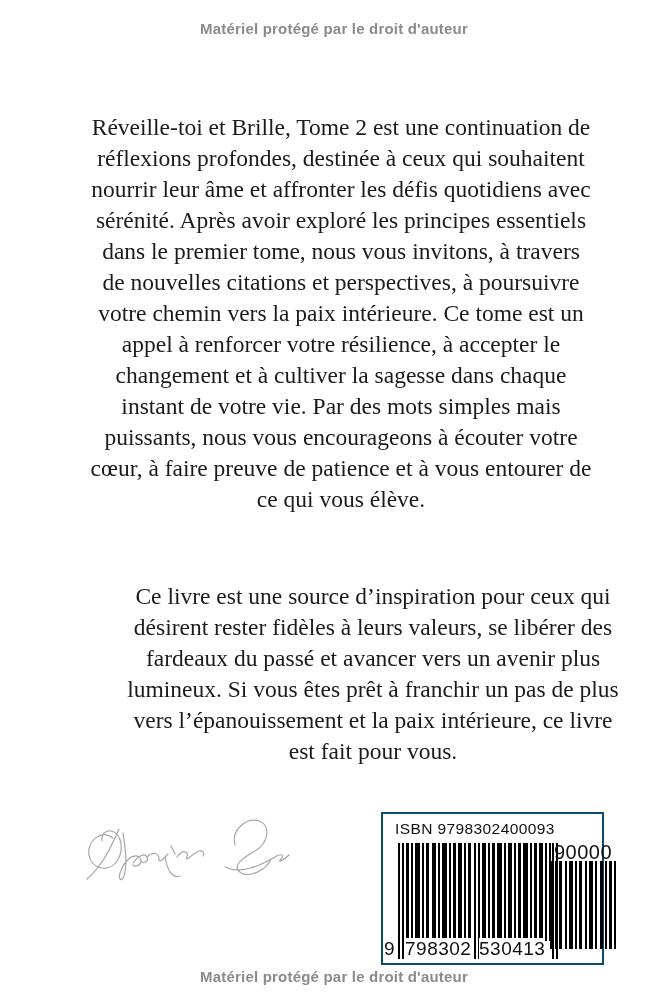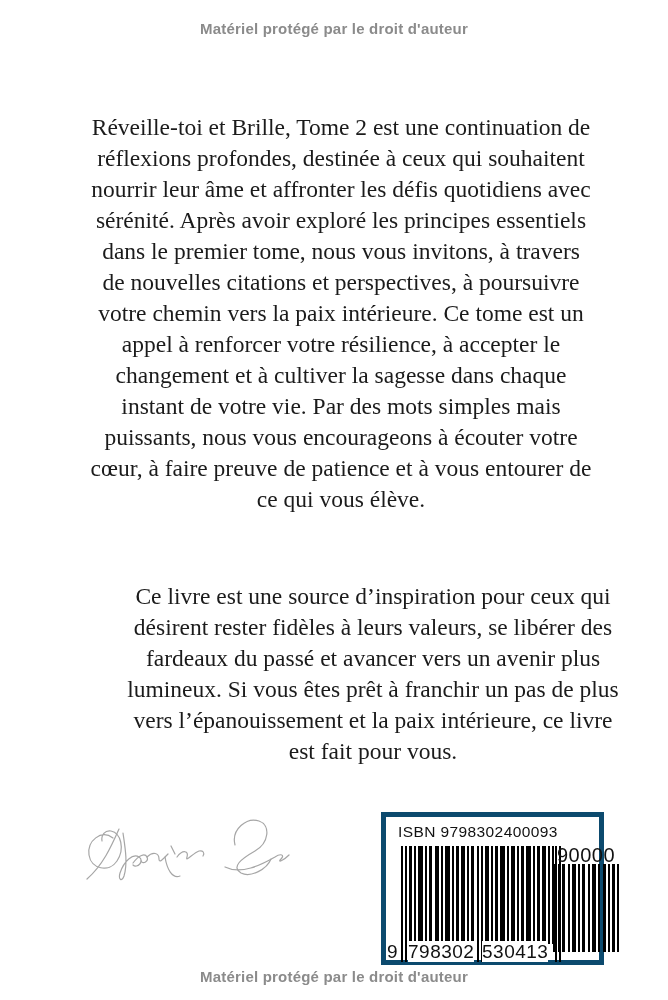--- a/index.html
+++ b/index.html
@@ -45,21 +45,21 @@
     height: 100px;
   }
   .signature svg { display: block; width: 230px; height: 100px; }
   .barcode-panel {
     position: absolute;
     left: 381px;
     top: 812px;
     width: 223px;
     height: 153px;
     background: #ffffff;
-    border: 5px solid #0c4a6e;
+    border: 2px solid #0c4a6e;
     font-family: "Liberation Sans", sans-serif;
     color: #111111;
   }
   .isbn-label {
     position: absolute;
     left: 12px;
     top: 6px;
     font-size: 15.5px;
     letter-spacing: 0.4px;
     white-space: nowrap;

